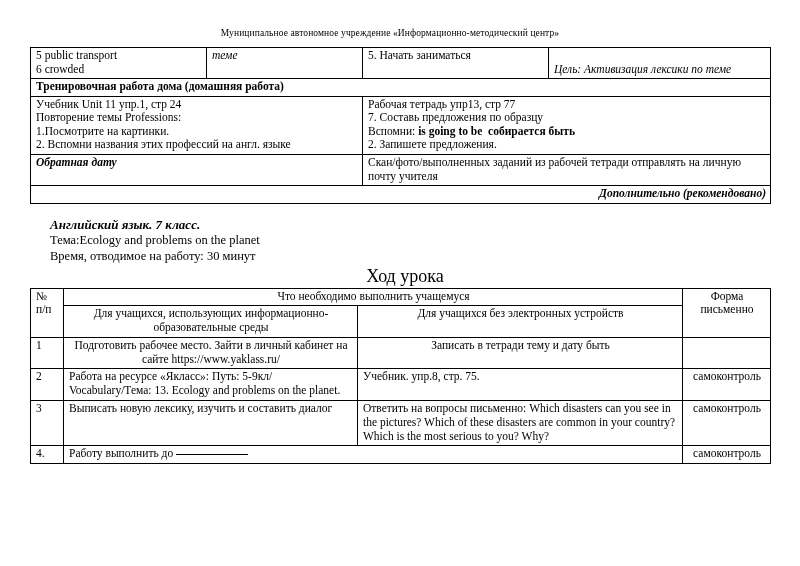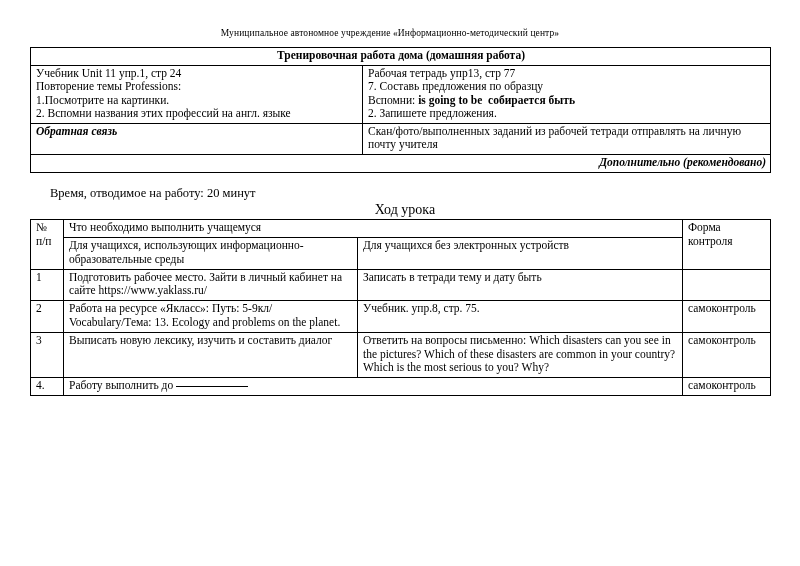--- a/index.html
+++ b/index.html
@@ -37,53 +37,53 @@
   table.doc-table td {
     border: 1px solid #000000;
     padding: 1px 4px 2px 5px;
     vertical-align: top;
     line-height: 1.18;
     font-size: 11.5px;
   }
   .it { font-style: italic; }
   .bold { font-weight: bold; }
   .bi { font-style: italic; font-weight: bold; }
-  .center { text-align: center; }
+  .center { text-align: left; }
   .right { text-align: right; margin-left: 23px; }
   .lesson-info {
     margin-top: 13px;
     line-height: 1.26;
     font-size: 12.5px;
     padding-left: 20px;
   }
   .lesson-title-ru {
     font-style: italic;
     font-weight: bold;
     font-size: 13px;
   }
   .hod {
     text-align: center;
-    font-size: 14px;
+    font-size: 18px;
     margin-top: 1px;
     margin-bottom: 1px;
     padding-left: 30px;
   }
   table.lesson-table {
     width: 740px;
     border-collapse: collapse;
     table-layout: fixed;
   }
   table.lesson-table td {
     border: 1px solid #000000;
     padding: 1px 4px 2px 5px;
     vertical-align: top;
     line-height: 1.2;
     font-size: 11.5px;
   }
-  .cell-center { text-align: left; }
+  .cell-center { text-align: center; }
   .blank-line {
     display: inline-block;
     width: 72px;
     border-bottom: 1.4px solid #000;
     vertical-align: 2px;
     margin-left: 3px;
   }
 </style>
 </head>
 <body>
@@ -94,74 +94,87 @@
 
   <table class="doc-table">
     <colgroup>
       <col style="width:176px">
       <col style="width:156px">
       <col style="width:186px">
       <col style="width:222px">
     </colgroup>
     <tbody>
       <tr>
+        <td>
+          <div>5 public transport</div>
+          <div>6 crowded</div>
+        </td>
+        <td class="it">теме</td>
+        <td>5.  Начать заниматься</td>
+        <td style="vertical-align:bottom">
+          <span class="it">Цель: Активизация лексики по теме</span>
+        </td>
+      </tr>
+      <tr>
         <td colspan="4" class="center bold">Тренировочная работа дома (домашняя работа)</td>
       </tr>
       <tr>
         <td colspan="2">
           <div>Учебник Unit 11 упр.1, стр 24</div>
           <div>Повторение темы Professions:</div>
           <div>1.Посмотрите на картинки.</div>
           <div>2. Вспомни названия этих профессий на англ. языке</div>
         </td>
         <td colspan="2">
           <div>Рабочая тетрадь упр13, стр 77</div>
           <div>7.  Составь предложения по образцу</div>
           <div>
             <span>Вспомни: </span><span class="bold">is going to be</span>&nbsp;&nbsp;<span class="bold">собирается быть</span>
           </div>
           <div>2. Запишете предложения.</div>
         </td>
       </tr>
       <tr>
-        <td colspan="2" class="bi">Обратная связь</td>
+        <td colspan="2" class="bi">Обратная дату</td>
         <td colspan="2">
           <div>Скан/фото/выполненных заданий из рабочей тетради отправлять на личную</div>
           <div>почту учителя</div>
         </td>
       </tr>
       <tr>
         <td colspan="4" class="right bi">Дополнительно (рекомендовано)</td>
       </tr>
     </tbody>
   </table>
 
   <div class="lesson-info">
-    <div>Время, отводимое на работу: 20 минут</div>
+    <div class="lesson-title-ru">Английский язык. 7 класс.</div>
+    <div>Тема:Ecology and problems on the planet</div>
+    <div>Время, отводимое на работу: 30 минут</div>
   </div>
 
   <div class="hod">Ход урока</div>
 
   <table class="lesson-table">
     <colgroup>
       <col style="width:33px">
       <col style="width:294px">
       <col style="width:325px">
       <col style="width:88px">
     </colgroup>
     <tbody>
       <tr>
         <td rowspan="2">
           <div>№</div>
           <div>п/п</div>
         </td>
         <td colspan="2" class="cell-center">Что необходимо выполнить учащемуся</td>
         <td rowspan="2" class="cell-center">
           <div>Форма</div>
-          <div>контроля</div>
+          <div>письменно</div>
         </td>
       </tr>
       <tr>
         <td class="cell-center">
           <div>Для учащихся, использующих информационно-</div>
           <div>образовательные среды</div>
         </td>
         <td class="cell-center">Для учащихся без электронных устройств</td>
       </tr>
 

